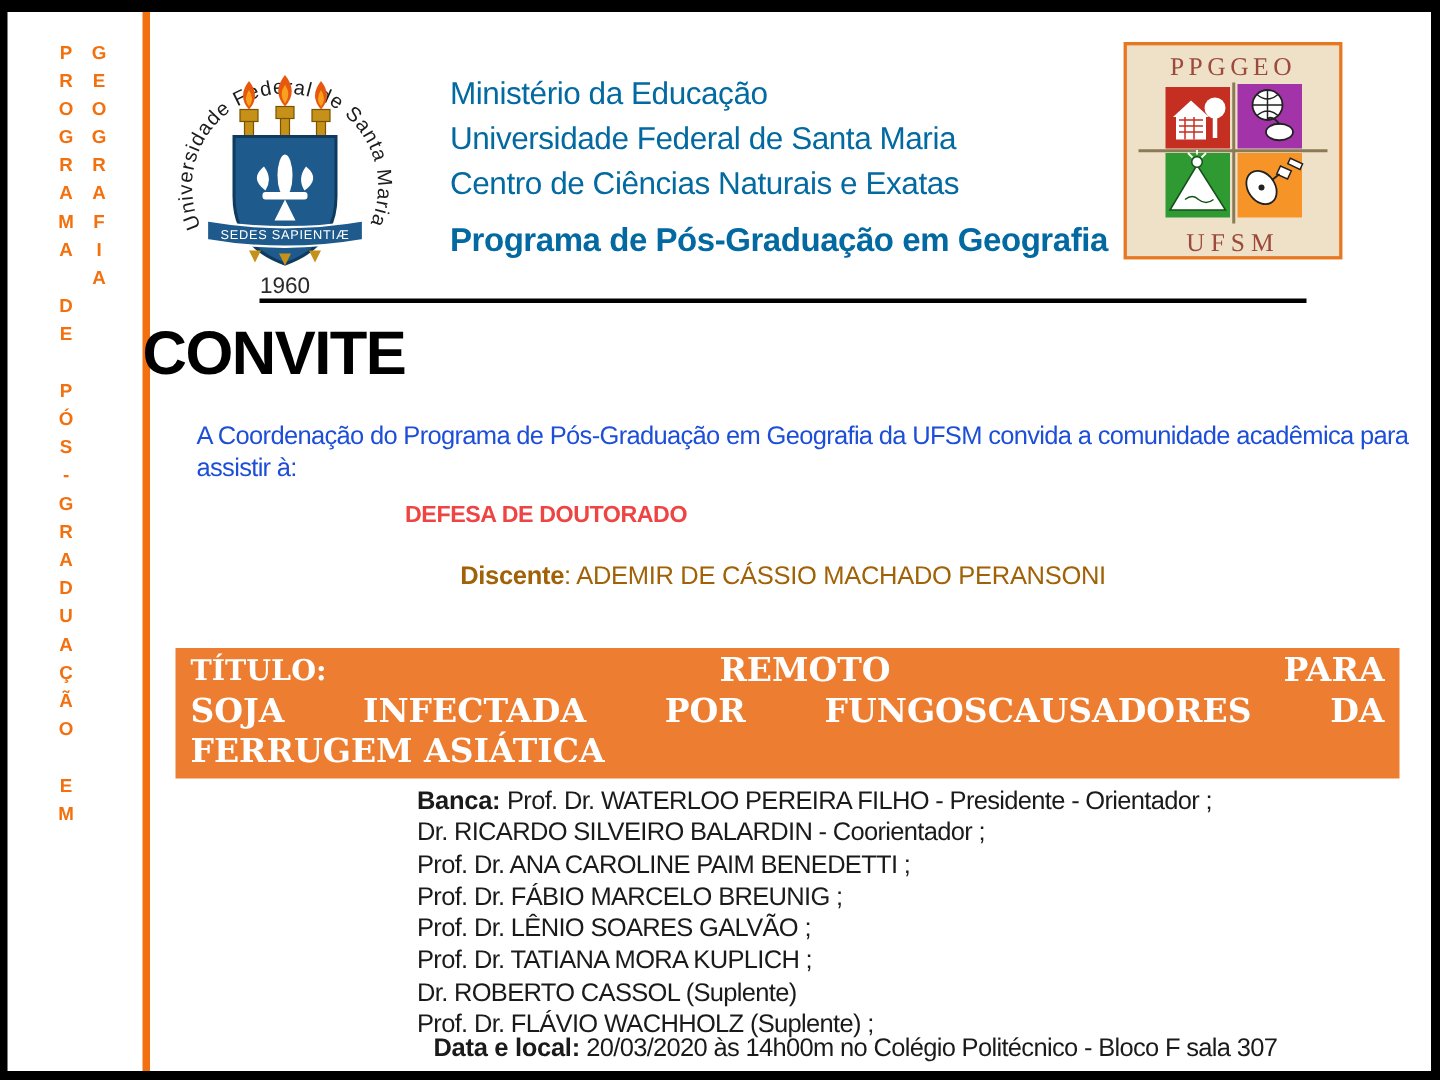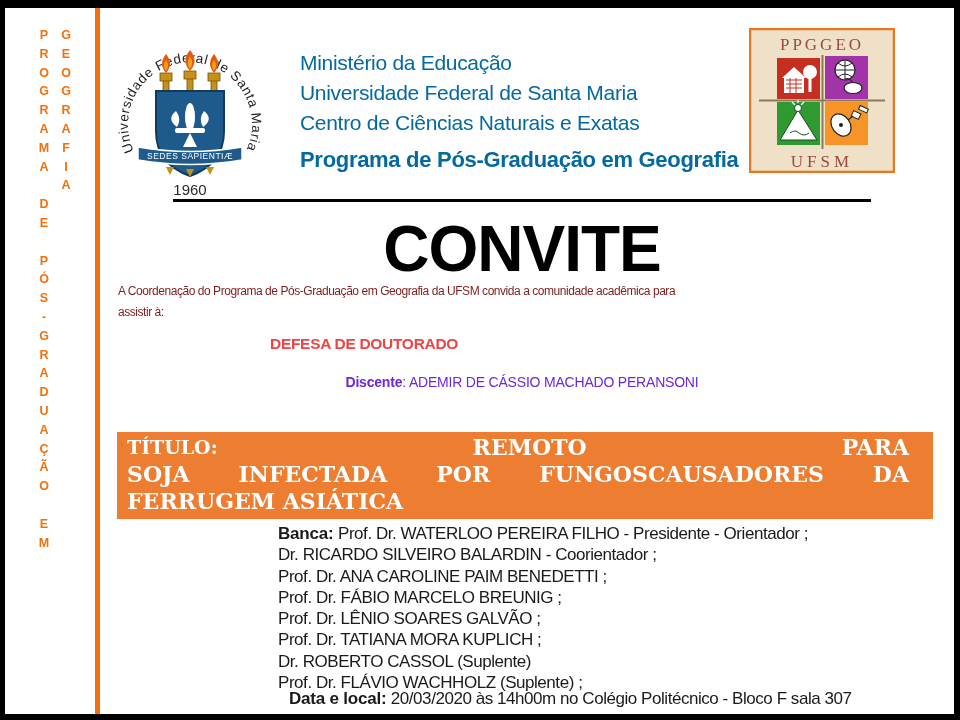--- a/index.html
+++ b/index.html
@@ -16,34 +16,34 @@
 
   .seal{position:absolute;left:99px;top:21px;width:172px;height:172px;}
   .ppggeo{position:absolute;left:744px;top:20px;width:146px;height:145px;}
 
   .header-block{position:absolute;left:295px;top:40px;color:#0369a1;
       font-size:21px;line-height:30px;letter-spacing:-0.3px;}
   .header-program{font-weight:bold;font-size:22px;margin-top:7px;letter-spacing:-0.3px;}
 
   .divider{position:absolute;left:168px;top:191px;width:698px;height:3px;background:#000;}
 
-  .convite{position:absolute;left:90px;top:204px;width:854px;text-align:center;
-      font-size:64px;font-weight:bold;letter-spacing:-1px;color:#000;}
-
-  .intro{position:absolute;left:113px;top:273px;width:830px;
-      font-size:12px;line-height:20.5px;letter-spacing:-0.45px;color:#7f1d1d;}
+  .convite{position:absolute;left:90px;top:204px;width:854px;
+      font-size:41px;font-weight:bold;letter-spacing:-1px;color:#000;}
+
+  .intro{position:absolute;left:126px;top:273px;width:830px;
+      font-size:17px;line-height:20.5px;letter-spacing:-0.45px;color:#1d4ed8;}
 
   .defesa{position:absolute;left:265px;top:327px;font-weight:bold;
       font-size:15.5px;letter-spacing:-0.3px;color:#ef4444;}
 
   .discente{position:absolute;left:90px;top:366px;width:854px;text-align:center;
-      font-size:14px;letter-spacing:-0.2px;color:#6d28d9;}
+      font-size:17px;letter-spacing:-0.2px;color:#a16207;}
 
   .title-banner{position:absolute;left:112px;top:424px;width:816px;
-      padding:2px 24px 4px 10px;
+      padding:2px 10px 4px 10px;
       font-family:"DejaVu Serif","Liberation Serif",serif;font-weight:bold;font-size:22px;}
   .banner-line{line-height:27px;white-space:nowrap;}
   .banner-line.justify{display:flex;justify-content:space-between;}
   .banner-label{font-size:19px;align-self:center;}
 
   .banca{position:absolute;left:273px;top:515px;font-size:17px;line-height:21.3px;
       letter-spacing:-0.45px;color:#1a1a1a;}
   .banca-line b{letter-spacing:-0.2px;}
 
   .data-local{position:absolute;left:256px;top:681px;font-size:17px;

